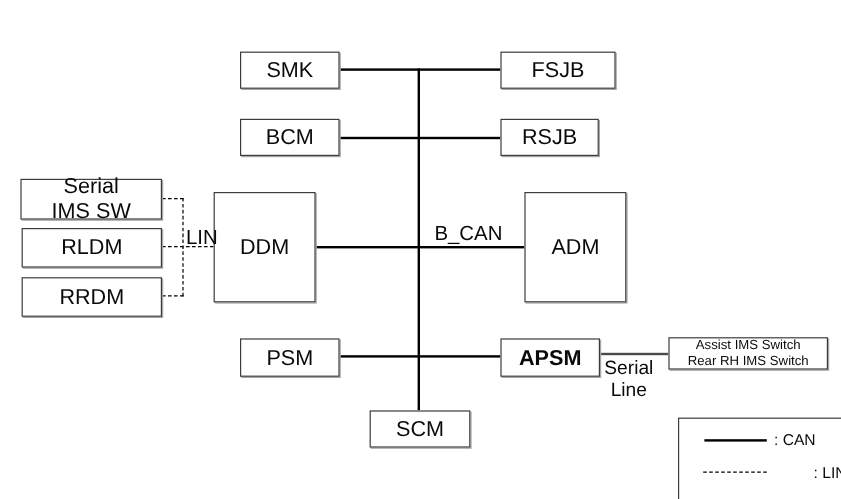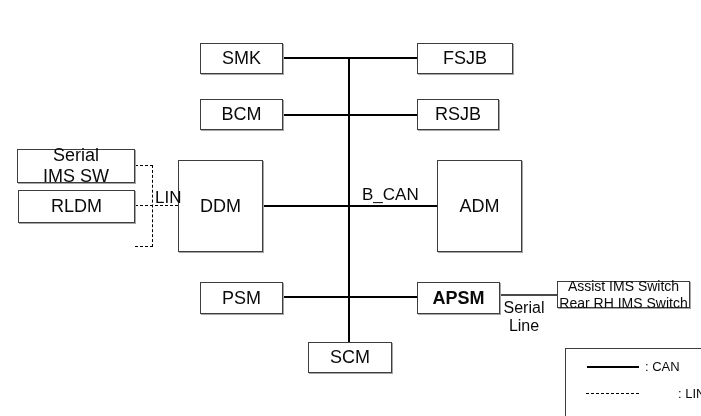--- a/index.html
+++ b/index.html
@@ -20,21 +20,21 @@
   }
   .box{
     position:absolute;
     border:1px solid var(--box-border);
     background:#fff;
     box-shadow:1px 1px 0 #a6a6a6;
     display:flex;flex-direction:column;align-items:center;justify-content:center;
     font-size:18px;line-height:1.15;text-align:center;
     box-sizing:border-box;
   }
-  .box.small-text{font-size:14px;}
+  .box.small-text{font-size:11px;}
   .hline{position:absolute;height:2px;background:var(--can-line);}
   .vline{position:absolute;width:2px;background:var(--can-line);}
   .serial{position:absolute;height:2px;background:var(--serial-line);}
   .dash-h{position:absolute;height:0;border-top:1px dashed var(--lin-line);}
   .dash-v{position:absolute;width:0;border-left:1px dashed var(--lin-line);}
   .floating-label{position:absolute;font-size:17px;white-space:nowrap;}
   .serial-label{position:absolute;font-size:16px;line-height:1.15;text-align:center;}
   .legend{
     position:absolute;left:565px;top:348px;width:150px;height:80px;
     border:1px solid var(--box-border);background:#fff;box-sizing:border-box;
@@ -91,20 +91,23 @@
     <span>SCM</span>
   </div>
 
   <div class="box" style="left:17px;top:149px;width:118px;height:34px;">
     <span>Serial</span>
     <span>IMS SW</span>
   </div>
   <div class="box" style="left:18px;top:190px;width:117px;height:33px;align-items:center;">
     <span>RLDM</span>
   </div>
+  <div class="box" style="left:18px;top:231px;width:117px;height:33px;">
+    <span>RRDM</span>
+  </div>
 
   <div class="box small-text" style="left:557px;top:281px;width:133px;height:27px;">
     <span>Assist IMS Switch</span>
     <span>Rear RH IMS Switch</span>
   </div>
 
   <div class="floating-label" style="left:155px;top:188px;">LIN</div>
   <div class="floating-label" style="left:362px;top:185px;">B_CAN</div>
   <div class="serial-label" style="left:502px;top:299px;width:44px;">
     <div>Serial</div>

